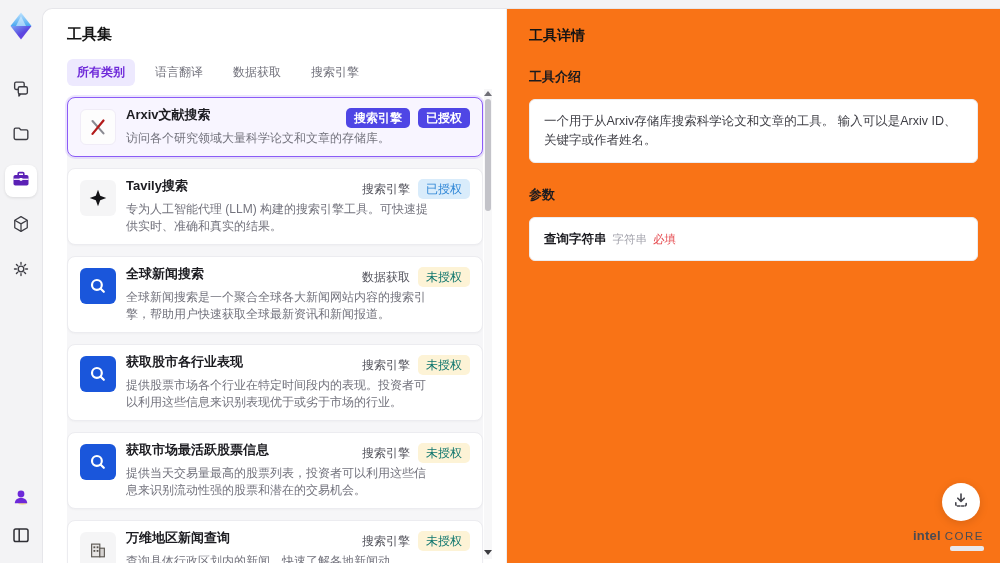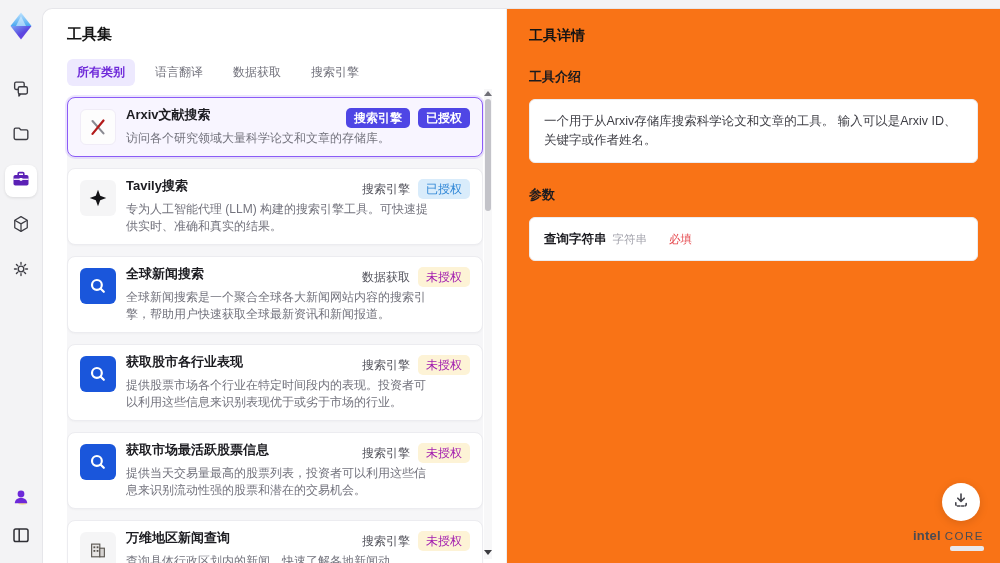--- a/index.html
+++ b/index.html
@@ -56,21 +56,21 @@
   .icon-gray  { background: #f5f5f6; }
   .icon-blue  { background: #1a56db; }
   .card-body { flex: 1; min-width: 0; }
   .card-title { font-size: 13px; font-weight: bold; color: #1c1c21; line-height: 1.3; }
   .card-desc { font-size: 12px; color: #73737d; line-height: 1.42; margin-top: 6px; max-width: 305px; }
   .card-tags { position: absolute; top: 10px; right: 12px; display: flex; gap: 8px; align-items: center; }
   .tag { font-size: 12px; padding: 3px 8px; border-radius: 5px; white-space: nowrap; line-height: 1.2; }
   .tag.solid  { background: #4f46e5; color: #fff; font-weight: bold; }
   .tag.plain  { color: #55555e; padding: 3px 0; }
   .tag.auth   { background: #d9ecfb; color: #2f86d6; }
-  .tag.unauth { background: #fdf3d6; color: #a21caf; }
+  .tag.unauth { background: #fdf3d6; color: #0f766e; }
 
   
   .scrollbar { position: absolute; left: 441px; top: 80px; bottom: 4px; width: 8px; background: #f7f7f8; }
   .sb-arrow { width: 0; height: 0; border-left: 4px solid transparent; border-right: 4px solid transparent; margin: 2px auto; }
   .sb-up { border-bottom: 5px solid #6f6f76; }
   .sb-down { border-top: 5px solid #3c3c40; position: absolute; bottom: 2px; left: 0; }
   .sb-thumb { width: 6px; margin: 3px auto 0; height: 112px; background: #c3c3c9; border-radius: 3px; cursor: grab; }
 
   
   .detail {
@@ -79,21 +79,21 @@
     padding: 18px 22px;
   }
   .detail-title { font-size: 14px; font-weight: bold; color: #141414; }
   .section-h { font-size: 13px; font-weight: bold; color: #1b1b1f; margin-top: 23px; }
   .info-box {
     margin-top: 13px; background: #fff; border: 1px solid #ececef; border-radius: 6px;
     padding: 12px 14px; font-size: 12.5px; color: #3f3f46; line-height: 1.5;
   }
   .param-name { font-size: 12.5px; font-weight: bold; color: #1c1c21; }
   .param-type { font-size: 11.5px; color: #a4a4ad; margin-left: 6px; }
-  .param-req  { font-size: 11.5px; color: #e5484d; margin-left: 22px; }
+  .param-req  { font-size: 11.5px; color: #e5484d; margin-left: 6px; }
   .param-desc { font-size: 12px; color: #55555e; margin-top: 9px; }
 
   
   .fab {
     position: absolute; right: 20px; bottom: 42px; width: 38px; height: 38px;
     border-radius: 50%; background: #fff; box-shadow: 0 2px 10px rgba(0,0,0,.13);
     display: grid; place-items: center; cursor: pointer;
   }
   .brand { position: absolute; right: 16px; bottom: 12px; text-align: right; }
   .brand-row { font-size: 13px; color: #4b4b52; letter-spacing: .2px; display: flex; gap: 4px; align-items: baseline; justify-content: flex-end; }

